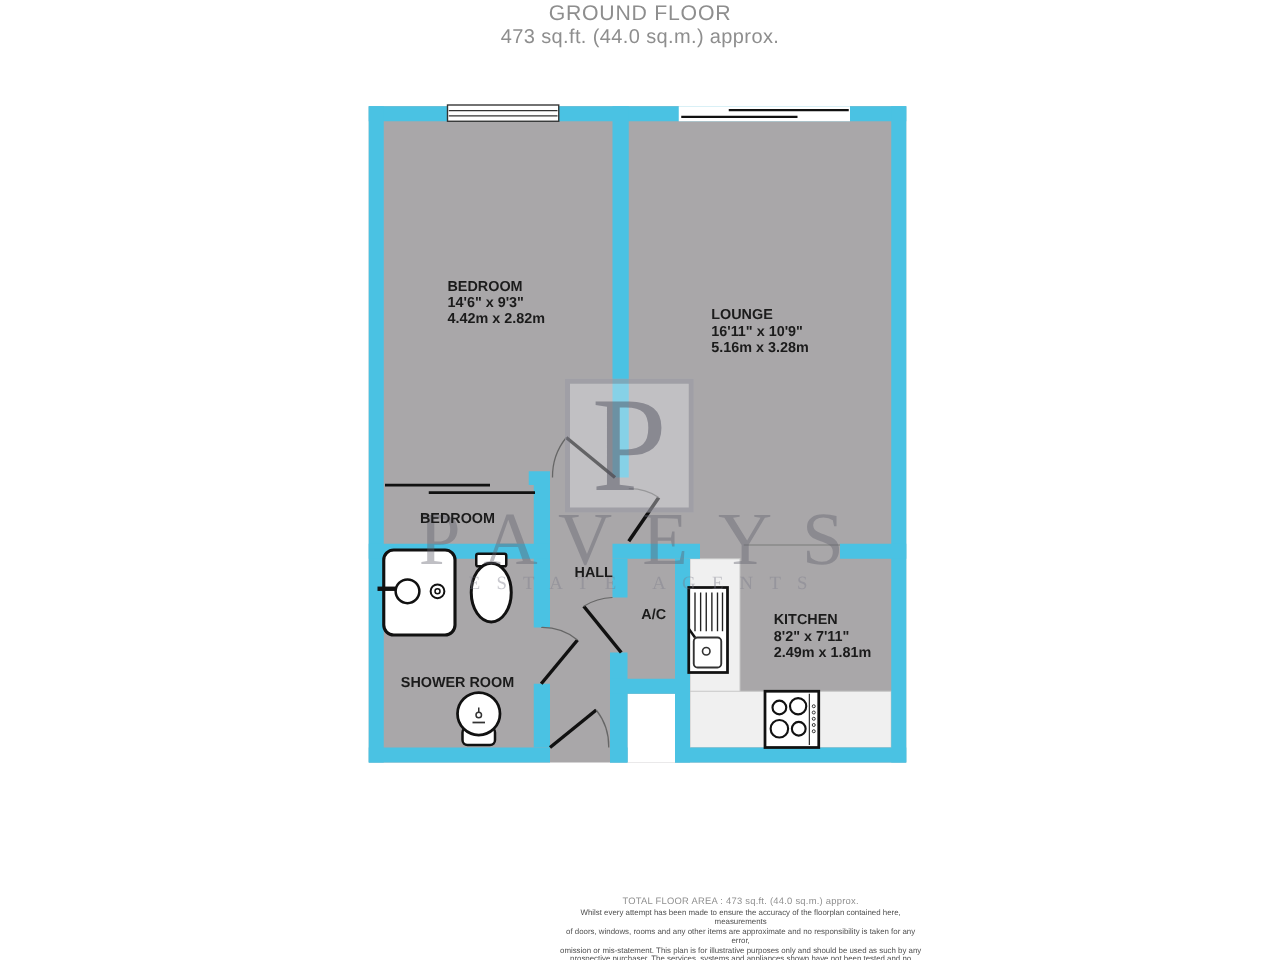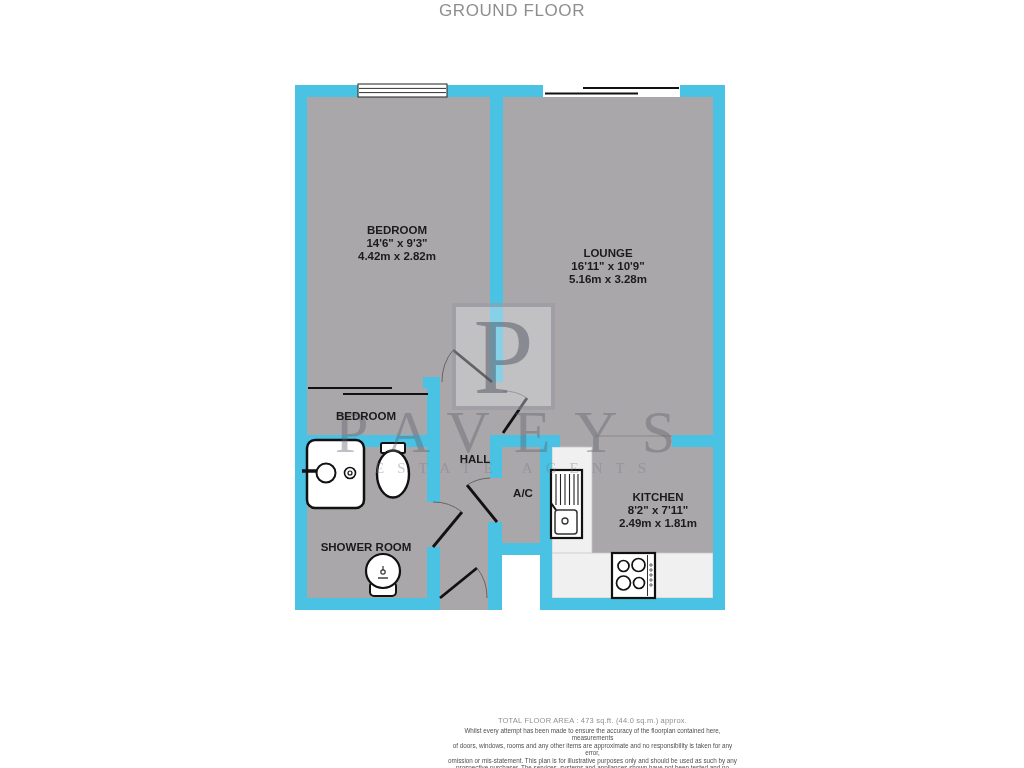--- a/index.html
+++ b/index.html
@@ -15,34 +15,35 @@
   .wm{position:absolute;z-index:2;font-family:"Liberation Serif",serif;pointer-events:none;}
   .wm-pbox{left:452px;top:303px;width:95px;height:99px;
            background:rgba(235,235,238,.38);border:4px solid rgba(110,110,122,.40);
            display:flex;align-items:center;justify-content:center;}
   .wm-pbox span{font-size:108px;line-height:1;color:rgba(82,82,96,.50);}
   .wm-name{left:517px;top:432px;transform:translate(-50%,-50%);
            font-size:60px;letter-spacing:24px;color:rgba(95,95,108,.40);white-space:nowrap;}
   .wm-tag{left:517px;top:468px;transform:translate(-50%,-50%);
           font-size:15px;letter-spacing:13px;color:rgba(125,125,138,.42);white-space:nowrap;}
   
-  .rl{position:absolute;z-index:3;transform:translate(-50%,-50%);text-align:center;
+  .rl{position:absolute;z-index:3;transform:translate(-50%,-50%);text-align:left;
       font-weight:bold;font-size:11.5px;line-height:13px;color:#1b1b1b;white-space:nowrap;}
   
   .ftr{position:absolute;left:445px;top:716px;width:295px;text-align:center;z-index:5;}
   .ftr .area{font-size:7.5px;color:#8f8f8f;letter-spacing:.2px;margin-bottom:2px;}
   .ftr .disc{font-size:6.3px;color:#4f4f4f;line-height:7.4px;}
 </style>
 </head>
 <body>
 
 <div id="stage">
 
   <div class="hdr">
     <div class="l1">GROUND FLOOR</div>
+    <div class="l2">473 sq.ft. (44.0 sq.m.) approx.</div>
   </div>
 
   <svg id="plansvg" width="1024" height="768" viewBox="0 0 1024 768">
 
     <rect x="295" y="85" width="430" height="525" fill="#A9A7A9"></rect>
 
     <rect x="502" y="555" width="38" height="55" fill="#ffffff"></rect>
 
     <g>
       <rect x="552" y="447" width="40" height="151" fill="#F0F0F0" stroke="#C6C6C6" stroke-width="0.8"></rect>

